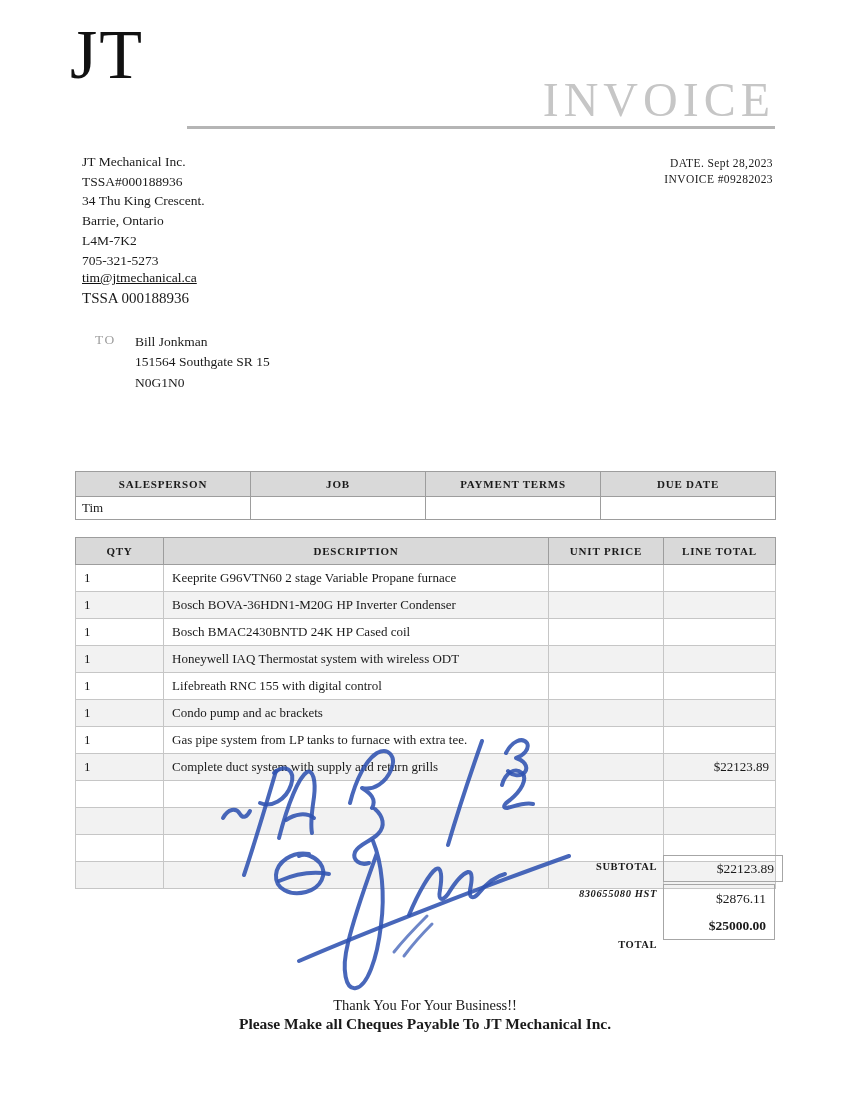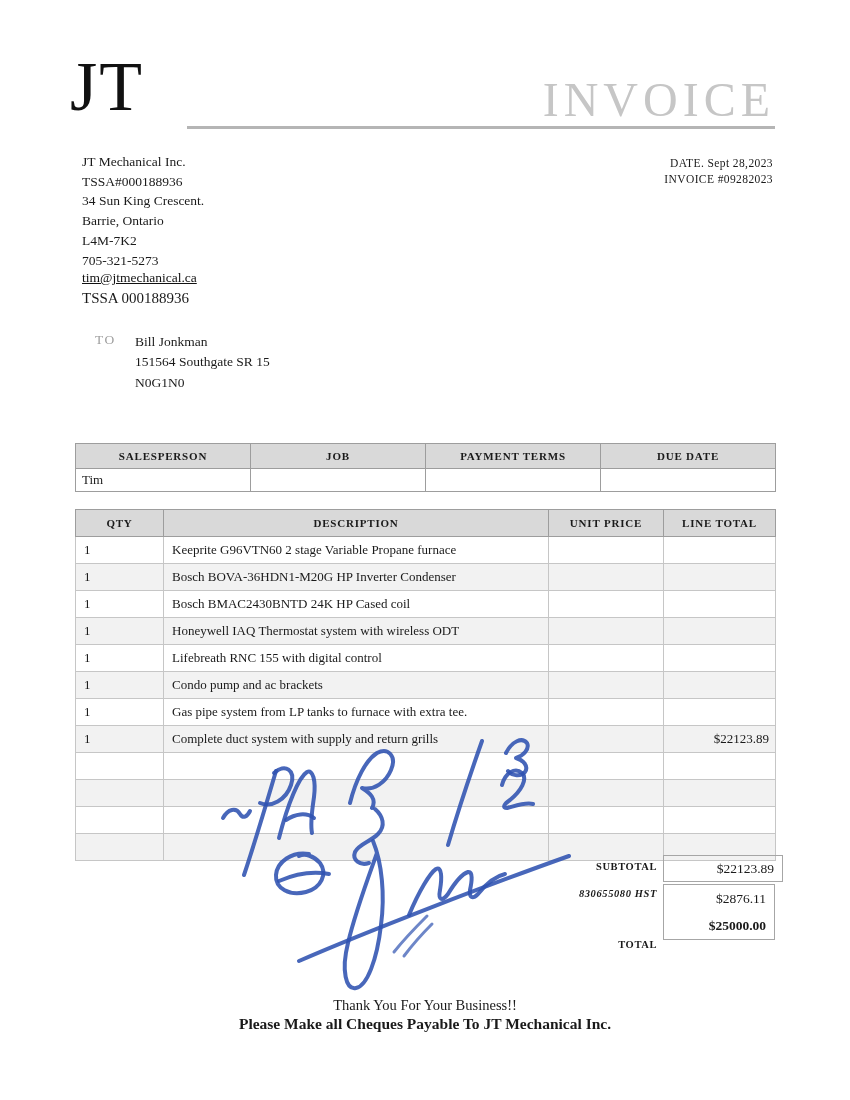--- a/index.html
+++ b/index.html
@@ -3,36 +3,36 @@
 <meta charset="utf-8">
 <style>
   html,body{margin:0;padding:0;}
   body{
     width:850px;height:1100px;position:relative;background:#ffffff;
     font-family:"Liberation Serif", serif;color:#1a1a1a;overflow:hidden;
   }
   .abs{position:absolute;}
 
   
-  .logo{left:70px;top:52px;font-size:70px;line-height:1;letter-spacing:2px;color:#111;}
+  .logo{left:70px;top:20px;font-size:70px;line-height:1;letter-spacing:2px;color:#111;}
   .invoice-title{right:75px;top:76px;font-size:48px;line-height:1;color:#c6c6c6;letter-spacing:5px;}
   .title-rule{left:187px;top:126px;width:588px;height:3px;background:#b5b5b5;}
 
   
   .company{left:82px;top:152px;font-size:13.5px;line-height:19.7px;white-space:pre-line;}
   .email{left:82px;top:270px;font-size:13.5px;text-decoration:underline;color:#111;}
   .tssa2{left:82px;top:290px;font-size:15px;}
   .datebox{right:77px;top:156px;text-align:right;font-size:11.5px;line-height:15.5px;letter-spacing:0.4px;}
 
   
   .to-label{left:95px;top:332px;font-size:13.5px;color:#9e9e9e;letter-spacing:1.5px;}
   .to-block{left:135px;top:332px;font-size:13.5px;line-height:20.3px;white-space:pre-line;}
 
   
-  table{border-collapse:collapse;table-layout:fixed;}
+  table{border-collapse:collapse;table-layout:fixed;margin-top:28px;}
   .info-table{left:75px;top:443px;width:700px;}
   .info-table th{height:22px;background:#d9d9d9;border:1px solid #9d9d9d;
     font-size:11px;font-weight:bold;letter-spacing:0.8px;text-align:center;}
   .info-table td{height:22px;border:1px solid #9d9d9d;font-size:13px;padding:0 0 0 6px;vertical-align:middle;}
 
   .items-table{left:75px;top:509px;width:700px;border:1px solid #9d9d9d;}
   .items-table th{height:24px;background:#d9d9d9;border:1px solid #9d9d9d;
     font-size:11px;font-weight:bold;letter-spacing:0.8px;text-align:center;}
   .items-table td{height:26px;border:1px solid #c6c6c6;font-size:13px;vertical-align:middle;
     padding:0;overflow:hidden;white-space:nowrap;}
@@ -63,21 +63,21 @@
 </style>
 </head>
 <body>
 
 <div class="abs logo">JT</div>
 <div class="abs invoice-title">INVOICE</div>
 <div class="abs title-rule"></div>
 
 <div class="abs company">JT Mechanical Inc.
 TSSA#000188936
-34 Sun King Crescent.
+34 Thu King Crescent.
 Barrie, Ontario
 L4M-7K2
 705-321-5273</div>
 <a class="abs email">tim@jtmechanical.ca</a>
 <div class="abs tssa2">TSSA 000188936</div>
 
 <div class="abs datebox">
   <div>DATE. Sept 28,2023</div>
   <div>INVOICE #09282023</div>
 </div>

